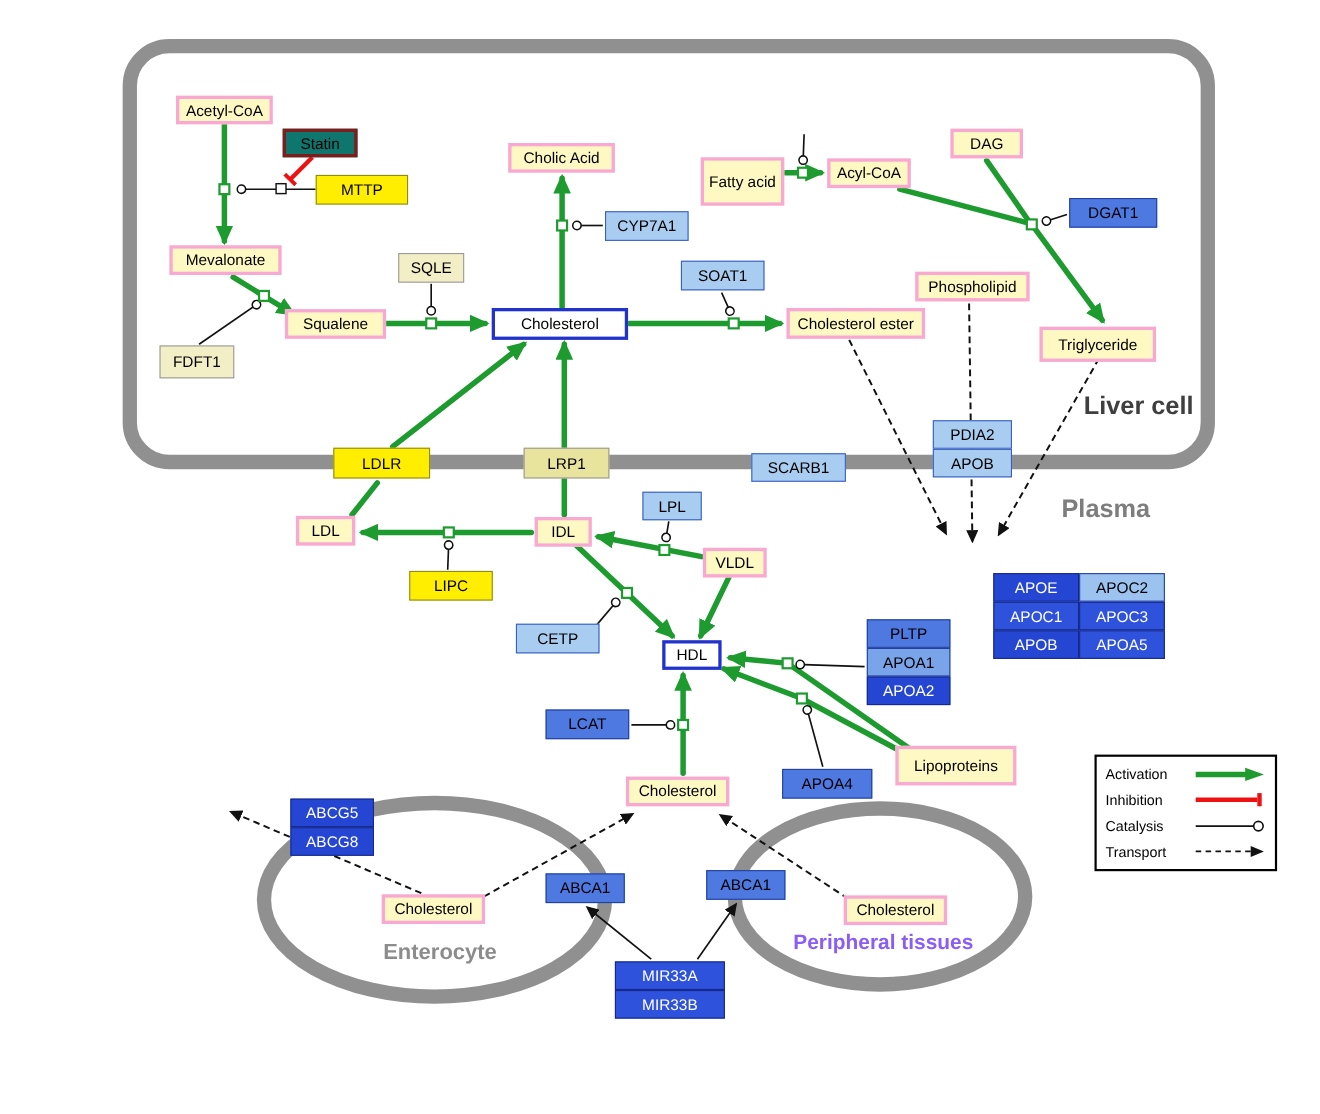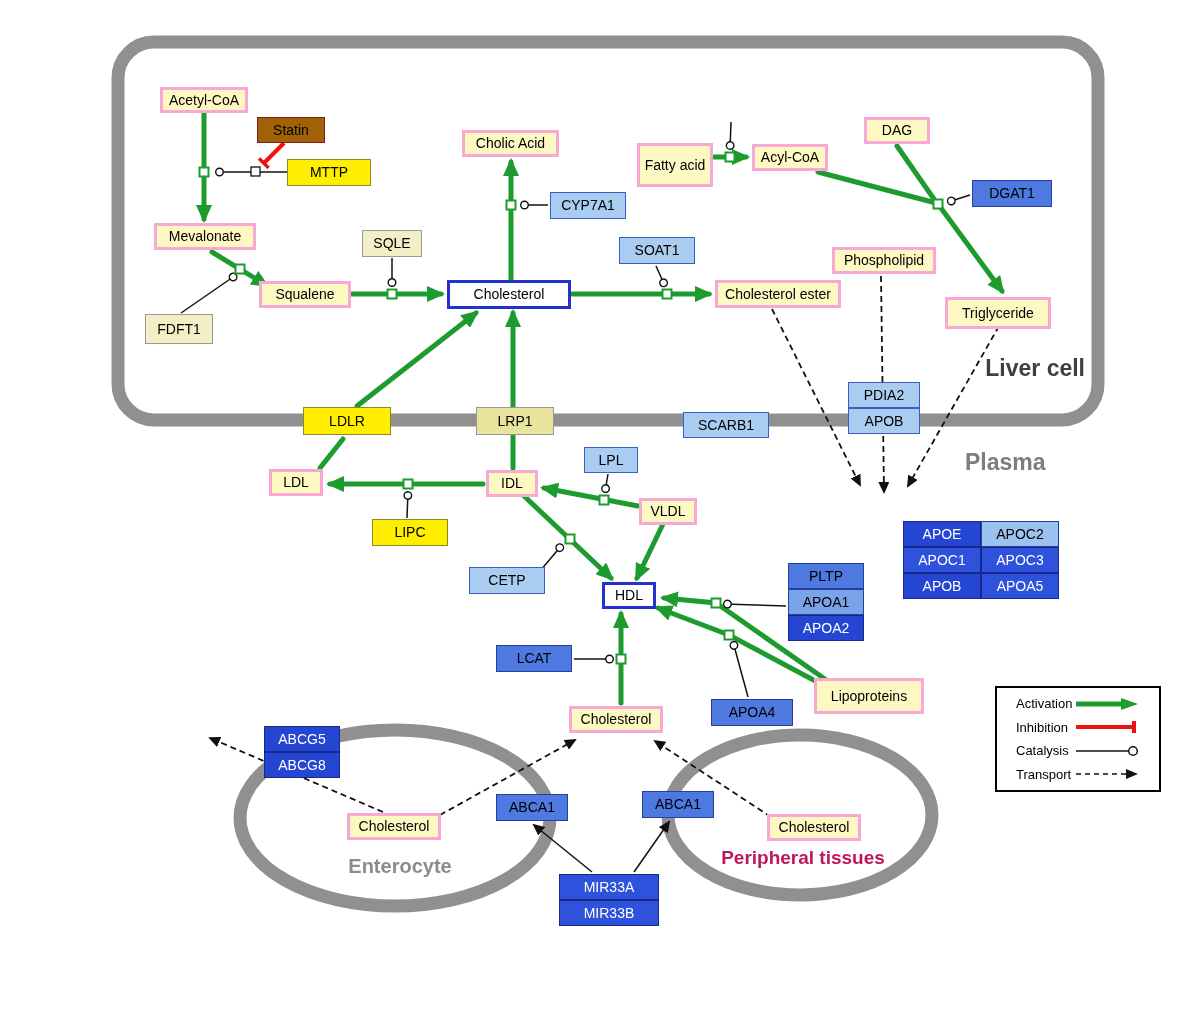--- a/index.html
+++ b/index.html
@@ -9,38 +9,38 @@
   #edges{position:absolute;left:0;top:0;z-index:1}
   .ge{stroke:#1d9b2f;stroke-width:5;fill:none;stroke-linecap:round}
   .ck{stroke:#111;stroke-width:1.5;fill:none}
   .dt{stroke:#111;stroke-width:1.8;fill:none;stroke-dasharray:6 4}
   .ri{stroke:#ee1111;stroke-width:4;fill:none}
   .sq{fill:#fff;stroke:#1d9b2f;stroke-width:2}
   .node{position:absolute;display:flex;align-items:center;justify-content:center;
         font-size:14px;line-height:1.05;text-align:center;color:#000;z-index:2}
   .metab{background:#fef9c3;border:3px solid #f9a8d4}
   .metab3{background:#fff;border:3px solid #2233cc}
-  .statin{background:#a16207;border:1px solid #7f1d1d}
+  .statin{background:#0f766e;border:3px solid #7f1d1d}
   .yellow{background:#ffee00;border:1.5px solid #8a8a2a}
   .paleyellow{background:#f2eec6;border:1.5px solid #999}
   .khaki{background:#e9e49d;border:1.5px solid #999}
   .lightblue{background:#a9cdf0;border:1.5px solid #3a5fc0}
   .blue{background:#4d79e0;border:1.5px solid #23409e}
   .blue-light{background:#7aa4ea;border:1.5px solid #23409e}
   .blue-lighter{background:#9cc2f0;border:1.5px solid #23409e}
   .darkblue{background:#2546d2;border:1.5px solid #16288a;color:#fff}
   .midblue-white{background:#2e52dc;border:1.5px solid #16288a;color:#fff}
   .complabel{position:absolute;font-weight:bold;z-index:1}
   .lbl-liver{left:935px;top:355px;width:150px;text-align:right;font-size:23px;color:#3f3f3f}
   .lbl-plasma{left:965px;top:449px;width:120px;font-size:23px;color:#7d7d7d}
   .lbl-enterocyte{left:325px;top:855px;width:150px;text-align:center;font-size:20px;color:#8c8c8c}
-  .lbl-peripheral{left:703px;top:847px;width:200px;text-align:center;font-size:19px;color:#be185d}
+  .lbl-peripheral{left:703px;top:847px;width:200px;text-align:center;font-size:19px;color:#8b5cf6}
   .legend{position:absolute;left:995px;top:686px;width:166px;height:106px;background:#fff;
           border:2px solid #000;z-index:3;display:flex;flex-direction:column;
-          justify-content:space-around;padding:4px 19px}
+          justify-content:space-around;padding:4px 8px}
   .lrow{display:flex;align-items:center;justify-content:space-between;font-size:13px;color:#000}
 </style>
 </head>
 <body>
 
 <div id="canvas">
 
 <svg id="edges" width="1200" height="1013">
   <defs>
     <marker id="ag" markerUnits="userSpaceOnUse" markerWidth="18" markerHeight="16" viewBox="0 0 18 16" refX="14" refY="8" orient="auto">

